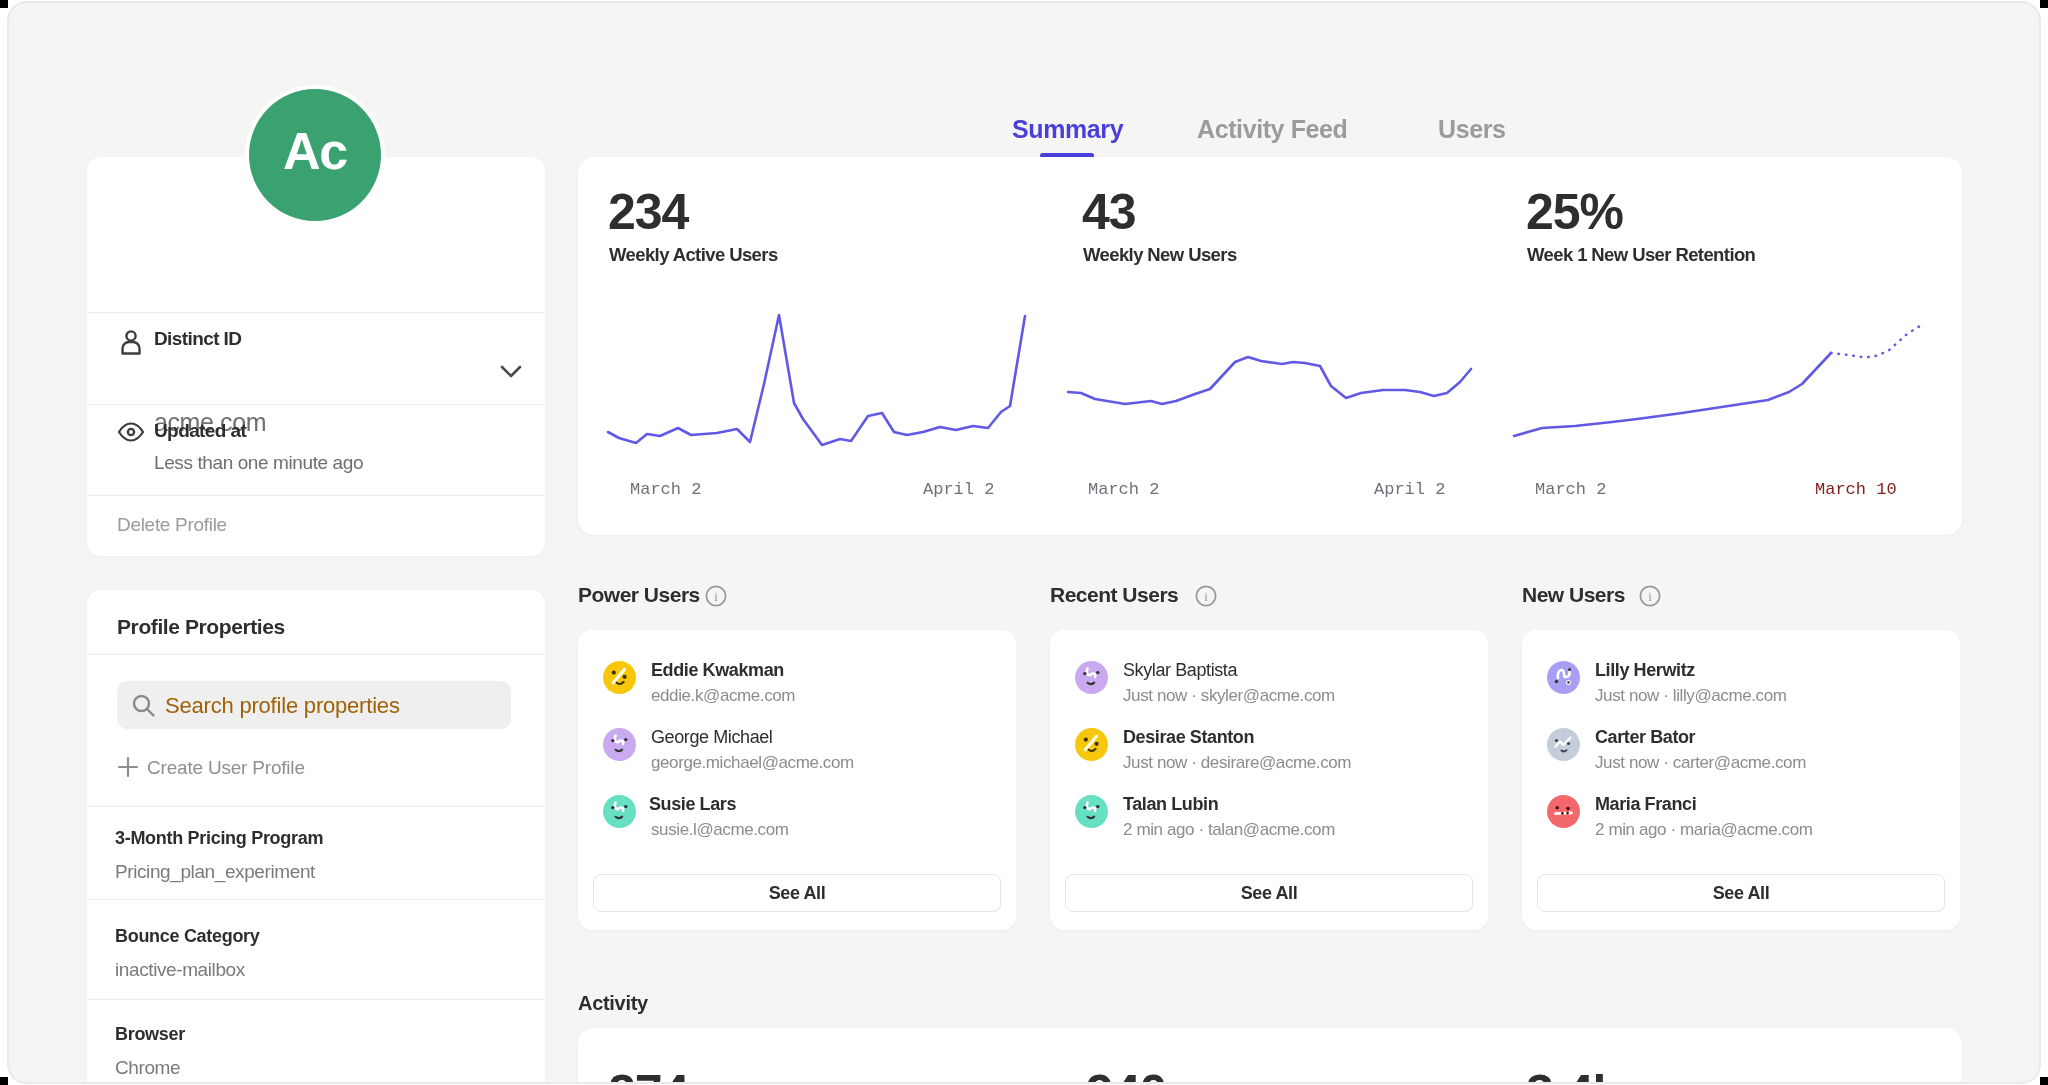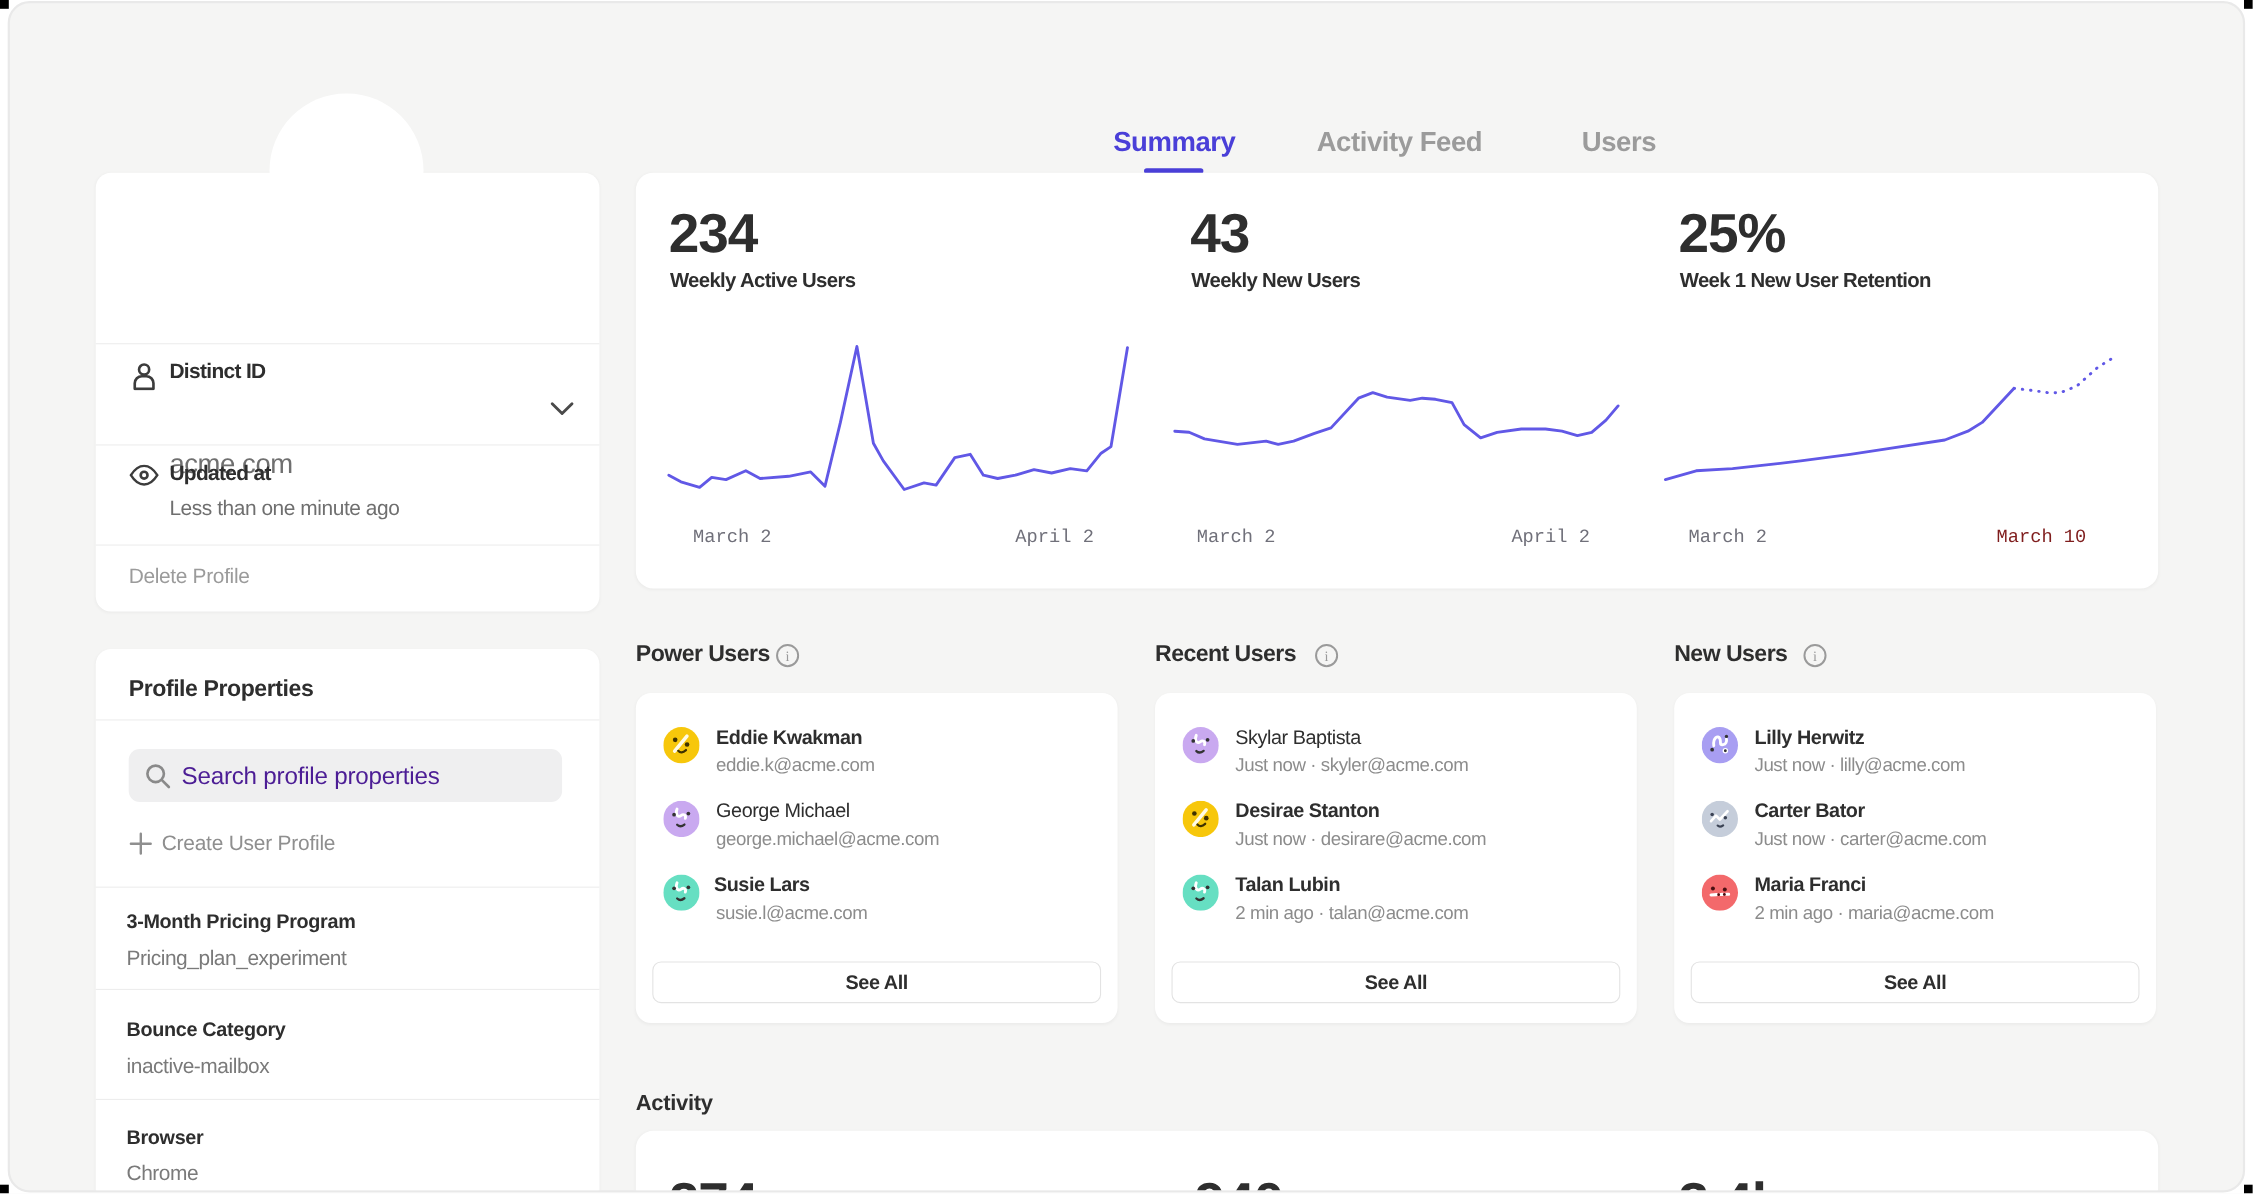--- a/index.html
+++ b/index.html
@@ -18,20 +18,23 @@
 <div id="root">
   <div class="corner" style="left:0;top:0"></div>
   <div class="corner" style="right:0;top:0"></div>
   <div class="corner" style="left:0;bottom:0"></div>
   <div class="corner" style="right:0;bottom:0"></div>
   <div id="page">
 
     <div class="card" id="card1" style="left:78px; top:154px; width:458px; height:399px;"></div>
 
     <div class="abs" style="left:236px; top:82px; width:140px; height:140px; border-radius:50%; background:#ffffff; z-index:3;"></div>
+    <div class="abs" style="left:240px; top:86px; width:132px; height:132px; border-radius:50%; background:#3aa270; z-index:4; display:flex; align-items:center; justify-content:center;">
+      <span style="color:#fff; font-size:52px; font-weight:700; letter-spacing:-1.2px; margin-top:-8px;">Ac</span>
+    </div>
 
 
     <div class="abs" style="left:78px; top:154px; width:458px; height:399px; z-index:5;">
       <div class="divider" style="top:155px;"></div>
       <div class="divider" style="top:247px;"></div>
       <div class="divider" style="top:338px;"></div>
 
       <svg class="abs" style="left:32px; top:172px;" width="24" height="26" viewBox="0 0 24 26">
         <circle cx="12" cy="7" r="4.6" fill="none" stroke="#3c3c3c" stroke-width="2.4"></circle>
         <path d="M3.5 24.5 v-5 a6.5 6.5 0 0 1 6.5-6.5 h4 a6.5 6.5 0 0 1 6.5 6.5 v5 z" fill="none" stroke="#3c3c3c" stroke-width="2.4" stroke-linejoin="round"></path>
@@ -52,21 +55,21 @@
     </div>
 
     <div class="card" style="left:78px; top:587px; width:458px; height:520px;">
       <div class="abs dark" style="left:30px; top:25px; font-size:21px; font-weight:700; letter-spacing:-0.4px;">Profile Properties</div>
       <div class="divider" style="top:64px;"></div>
       <div class="abs" style="left:30px; top:91px; width:394px; height:48px; background:#efeff0; border-radius:10px;"></div>
       <svg class="abs" style="left:44px; top:103px;" width="25" height="25" viewBox="0 0 25 25">
         <circle cx="10.5" cy="10.5" r="7.5" fill="none" stroke="#8a8a8a" stroke-width="2.4"></circle>
         <path d="M16 16 L22.5 22.5" stroke="#8a8a8a" stroke-width="2.4" stroke-linecap="round"></path>
       </svg>
-      <div class="abs" style="left:78px; top:103px; font-size:22px; color:#4c1d95; letter-spacing:-0.2px;">Search profile properties</div>
+      <div class="abs" style="left:78px; top:103px; font-size:22px; color:#a16207; letter-spacing:-0.2px;">Search profile properties</div>
       <svg class="abs" style="left:30px; top:166px;" width="22" height="22" viewBox="0 0 22 22">
         <path d="M11 2 V20 M2 11 H20" stroke="#8f8f8f" stroke-width="2.2" stroke-linecap="round"></path>
       </svg>
       <div class="abs" style="left:60px; top:167px; font-size:19px; color:#8f8f8f; letter-spacing:-0.2px;">Create User Profile</div>
       <div class="divider" style="top:216px;"></div>
       <div class="abs dark" style="left:28px; top:238px; font-size:18px; font-weight:700; letter-spacing:-0.3px;">3-Month Pricing Program</div>
       <div class="abs" style="left:28px; top:271px; font-size:19px; color:#7a7a7a; letter-spacing:-0.4px;">Pricing_plan_experiment</div>
       <div class="divider" style="top:309px;"></div>
       <div class="abs dark" style="left:28px; top:336px; font-size:18px; font-weight:700; letter-spacing:-0.3px;">Bounce Category</div>
       <div class="abs" style="left:28px; top:369px; font-size:19px; color:#7a7a7a; letter-spacing:-0.4px;">inactive-mailbox</div>

